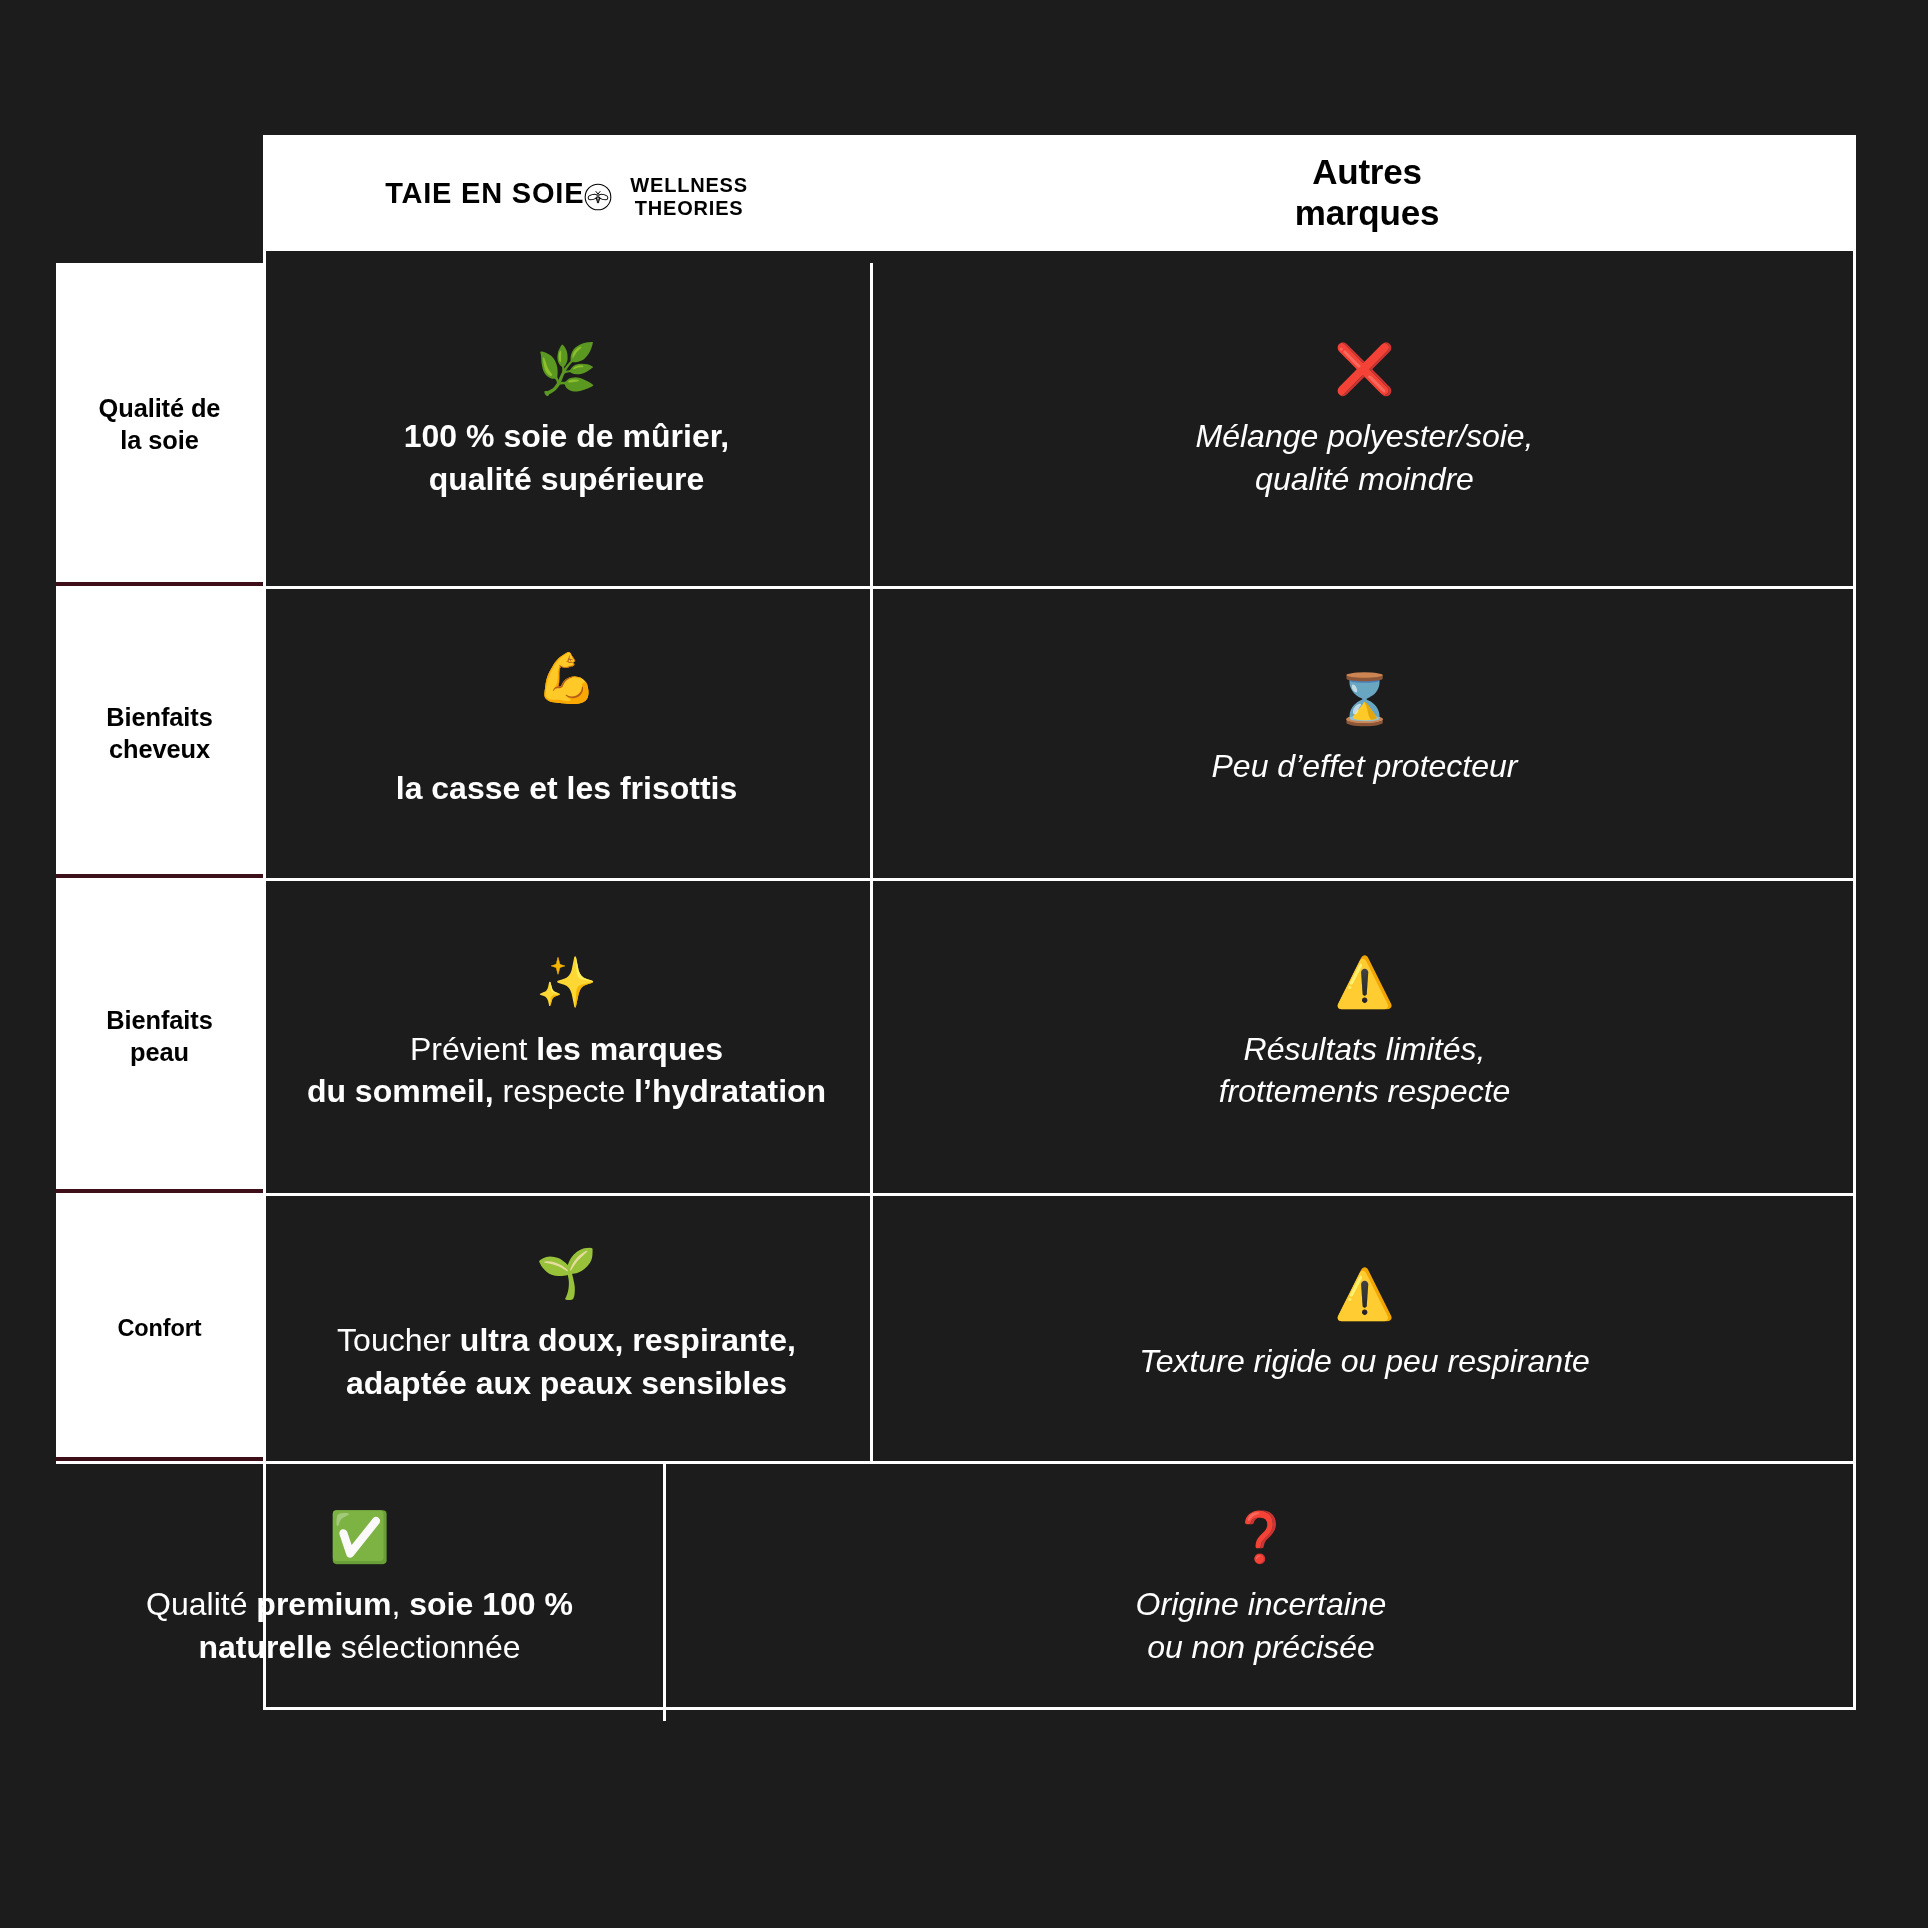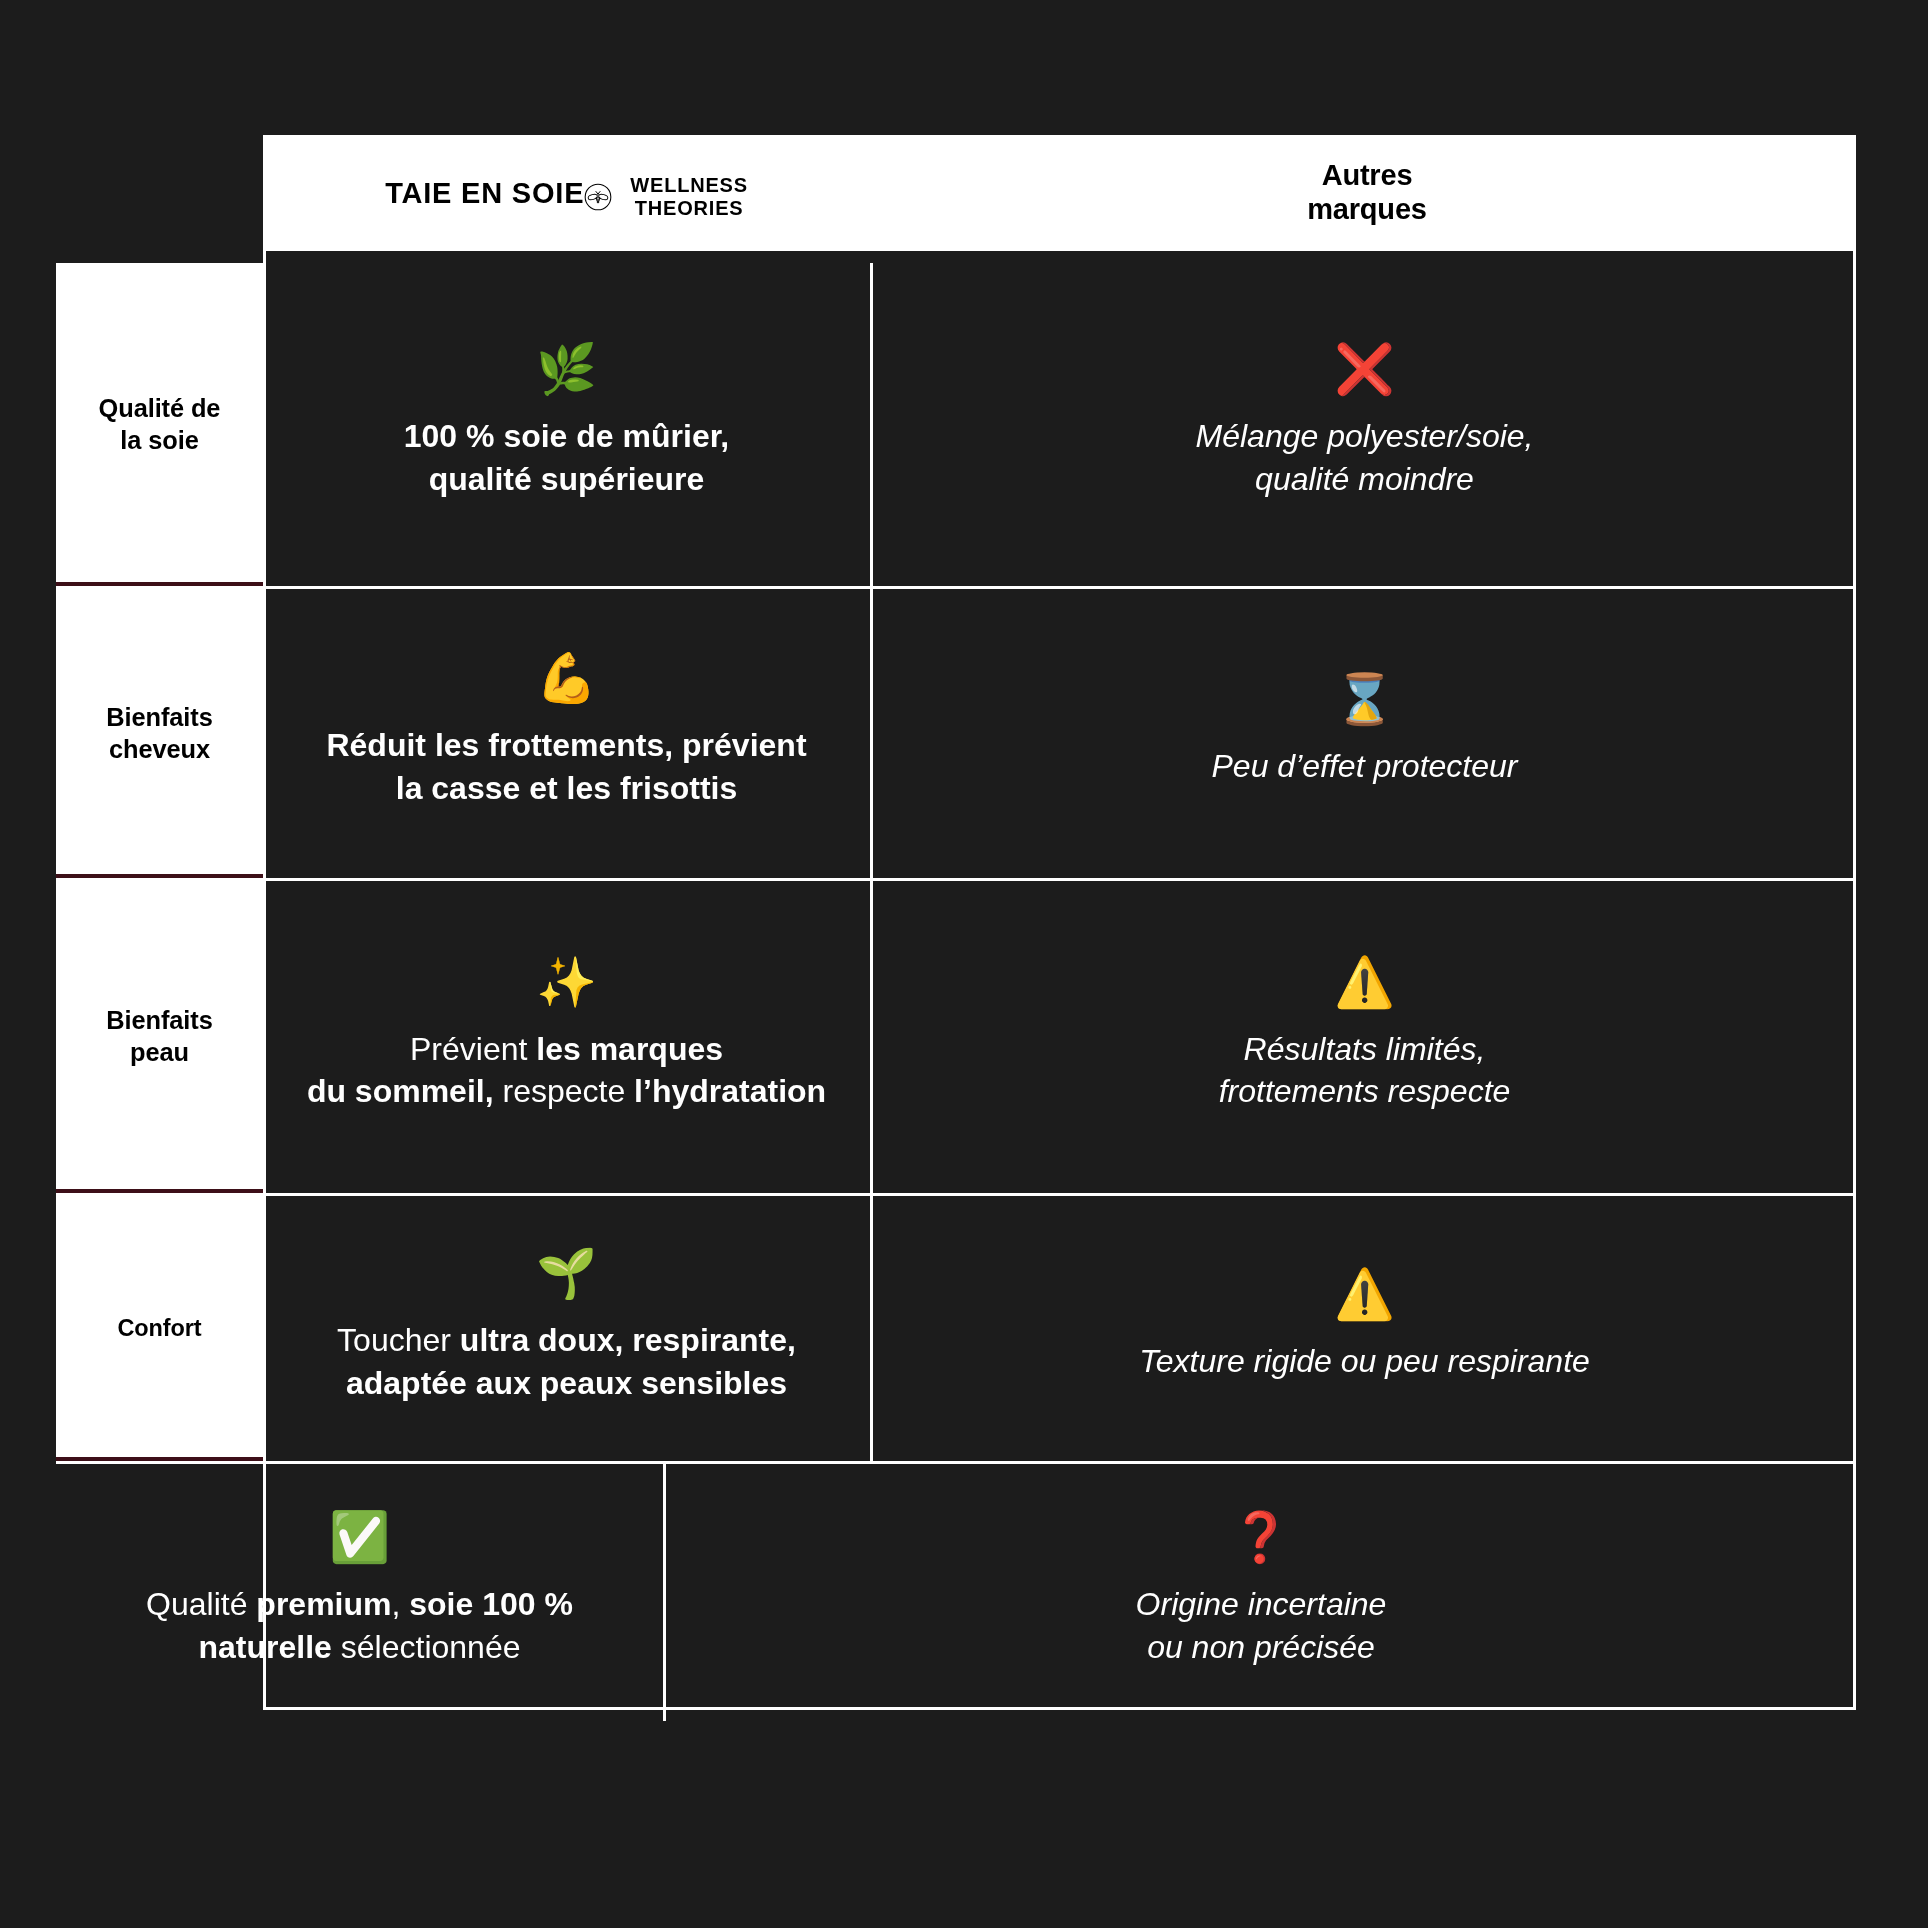--- a/index.html
+++ b/index.html
@@ -76,21 +76,21 @@
 
   .brand-sub {
     font-size: 20px;
     font-weight: bold;
     letter-spacing: 0.8px;
     line-height: 1.14;
     text-align: center;
   }
 
   .others-title {
-    font-size: 29px;
+    font-size: 35px;
     font-weight: bold;
     line-height: 1.17;
     letter-spacing: -0.2px;
     margin-left: 8px;
   }
 
   
   .tbody {
     position: absolute;
     left: 0;
@@ -244,21 +244,21 @@
             <div class="txt"><span>Mélange polyester/soie,</span><br><span>qualité moindre</span></div>
           </div>
         </div>
         <div class="row" style="height: 292px;">
           <div class="maroon-rule"></div>
           <div class="rowlabel">
             <div><span>Bienfaits</span><br><span>cheveux</span></div>
           </div>
           <div class="cell cell-product">
             <span class="emoji">💪</span>
-            <div class="txt"><span>Réduit les frottements, prévient</span><br><span>la casse et les frisottis</span></div>
+            <div class="txt"><br><span>la casse et les frisottis</span></div>
           </div>
           <div class="cell cell-other">
             <span class="emoji">⌛</span>
             <div class="txt"><span>Peu d’effet protecteur</span></div>
           </div>
         </div>
         <div class="row" style="height: 315px;">
           <div class="maroon-rule"></div>
           <div class="rowlabel">
             <div><span>Bienfaits</span><br><span>peau</span></div>

